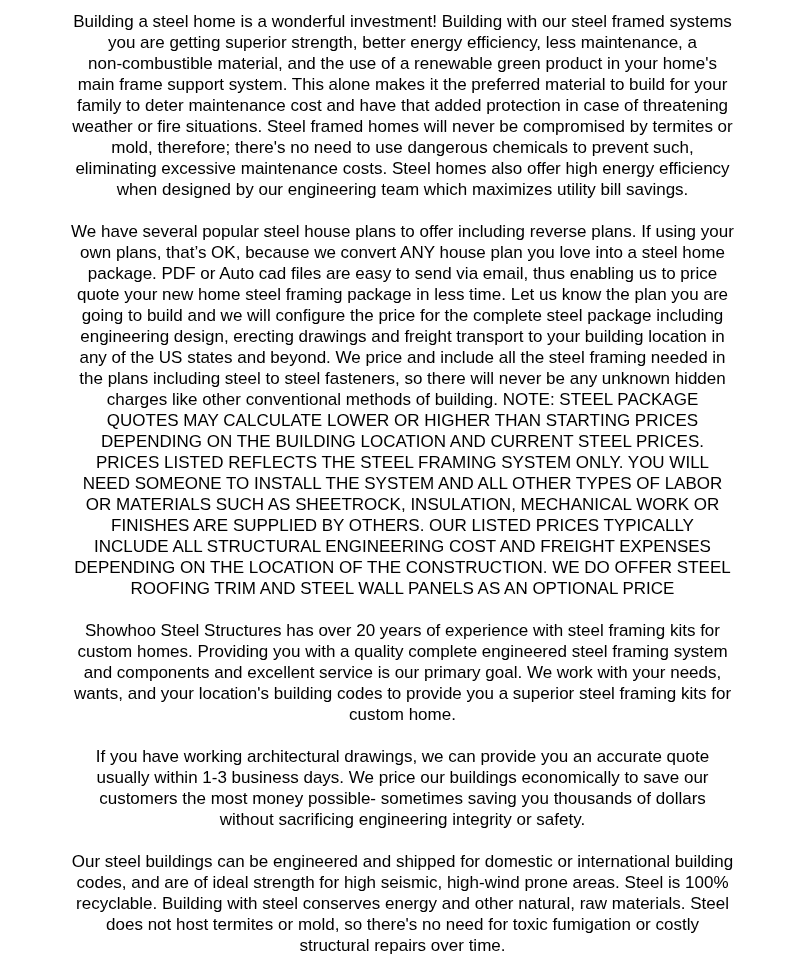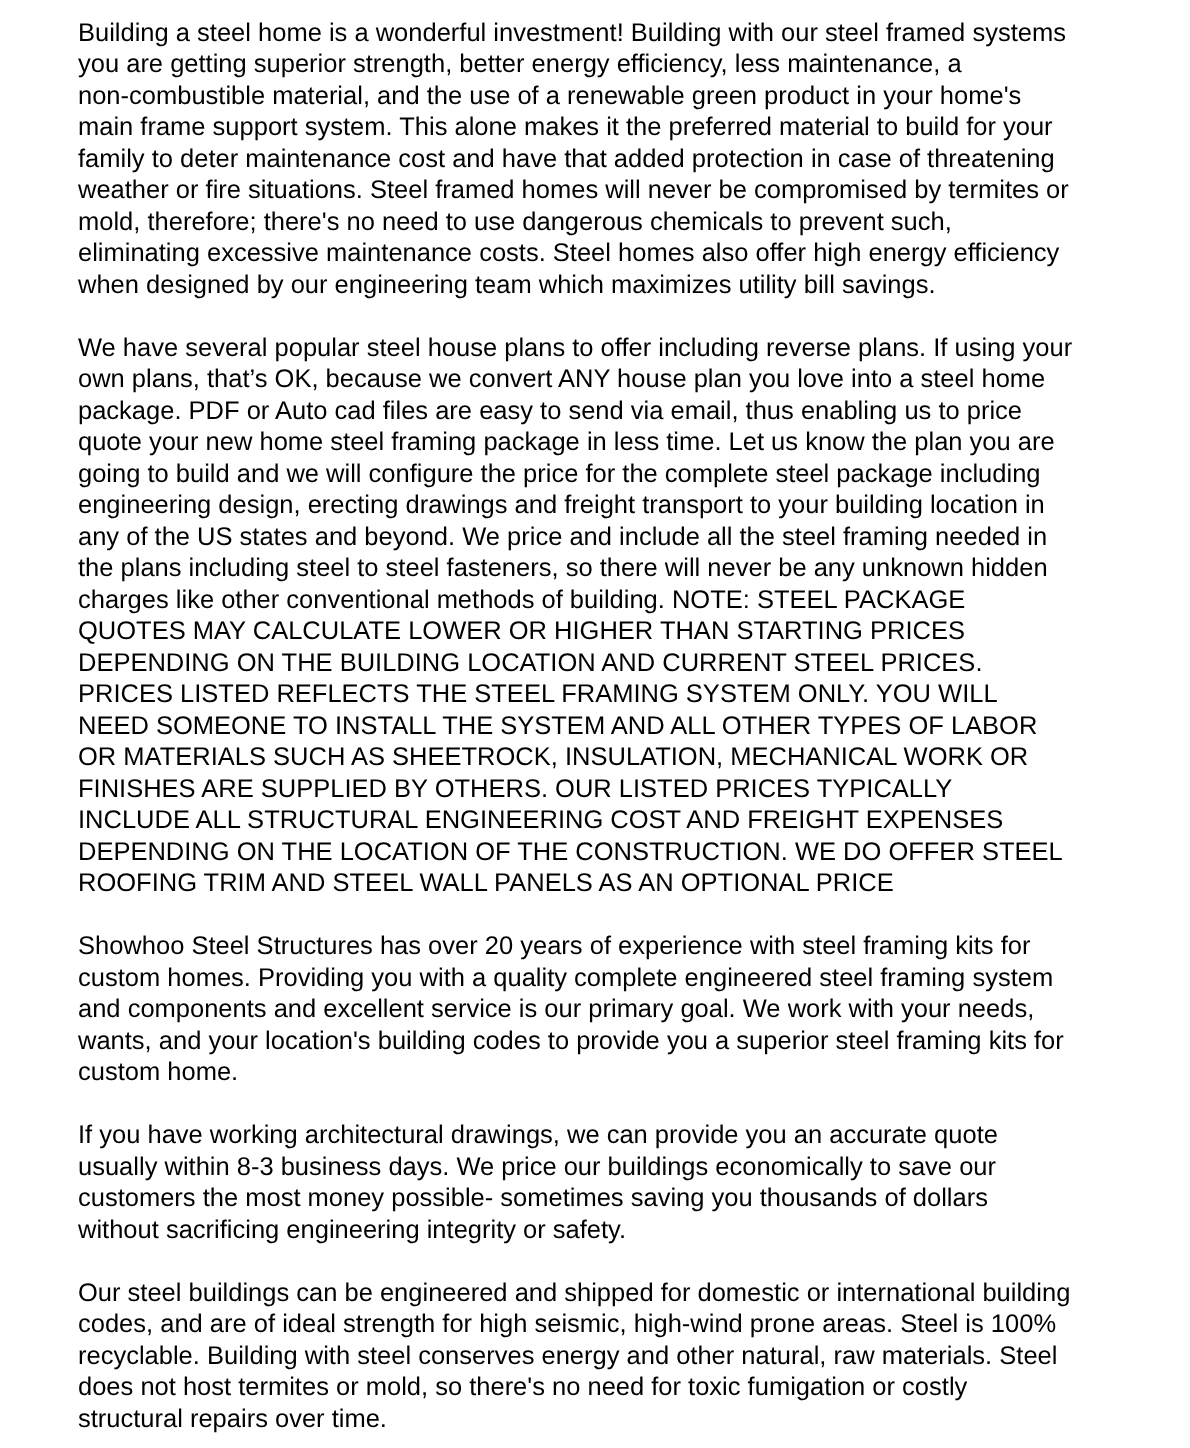--- a/index.html
+++ b/index.html
@@ -8,20 +8,21 @@
     background: #ffffff;
     color: #000000;
     font-family: "Liberation Sans", sans-serif;
   }
   .page {
     width: 793px;
     height: 965px;
     overflow: hidden;
     background: #ffffff;
     box-sizing: border-box;
+    text-align: center;
   }
   .article {
     padding: 11px 40px 0 52px;
     font-size: 17px;
     line-height: 21px;
     letter-spacing: 0;
   }
   .article p {
     margin: 0 0 21px 0;
     white-space: pre-line; 
@@ -58,21 +59,21 @@
 FINISHES ARE SUPPLIED BY OTHERS. OUR LISTED PRICES TYPICALLY
 INCLUDE ALL STRUCTURAL ENGINEERING COST AND FREIGHT EXPENSES
 DEPENDING ON THE LOCATION OF THE CONSTRUCTION. WE DO OFFER STEEL
 ROOFING TRIM AND STEEL WALL PANELS AS AN OPTIONAL PRICE</p>
     <p>Showhoo Steel Structures has over 20 years of experience with steel framing kits for
 custom homes. Providing you with a quality complete engineered steel framing system
 and components and excellent service is our primary goal. We work with your needs,
 wants, and your location's building codes to provide you a superior steel framing kits for
 custom home.</p>
     <p>If you have working architectural drawings, we can provide you an accurate quote
-usually within 8-3 business days. We price our buildings economically to save our
+usually within 1-3 business days. We price our buildings economically to save our
 customers the most money possible- sometimes saving you thousands of dollars
 without sacrificing engineering integrity or safety.</p>
     <p>Our steel buildings can be engineered and shipped for domestic or international building
 codes, and are of ideal strength for high seismic, high-wind prone areas. Steel is 100%
 recyclable. Building with steel conserves energy and other natural, raw materials. Steel
 does not host termites or mold, so there's no need for toxic fumigation or costly
 structural repairs over time.</p>
   </div>
 </div>
 

